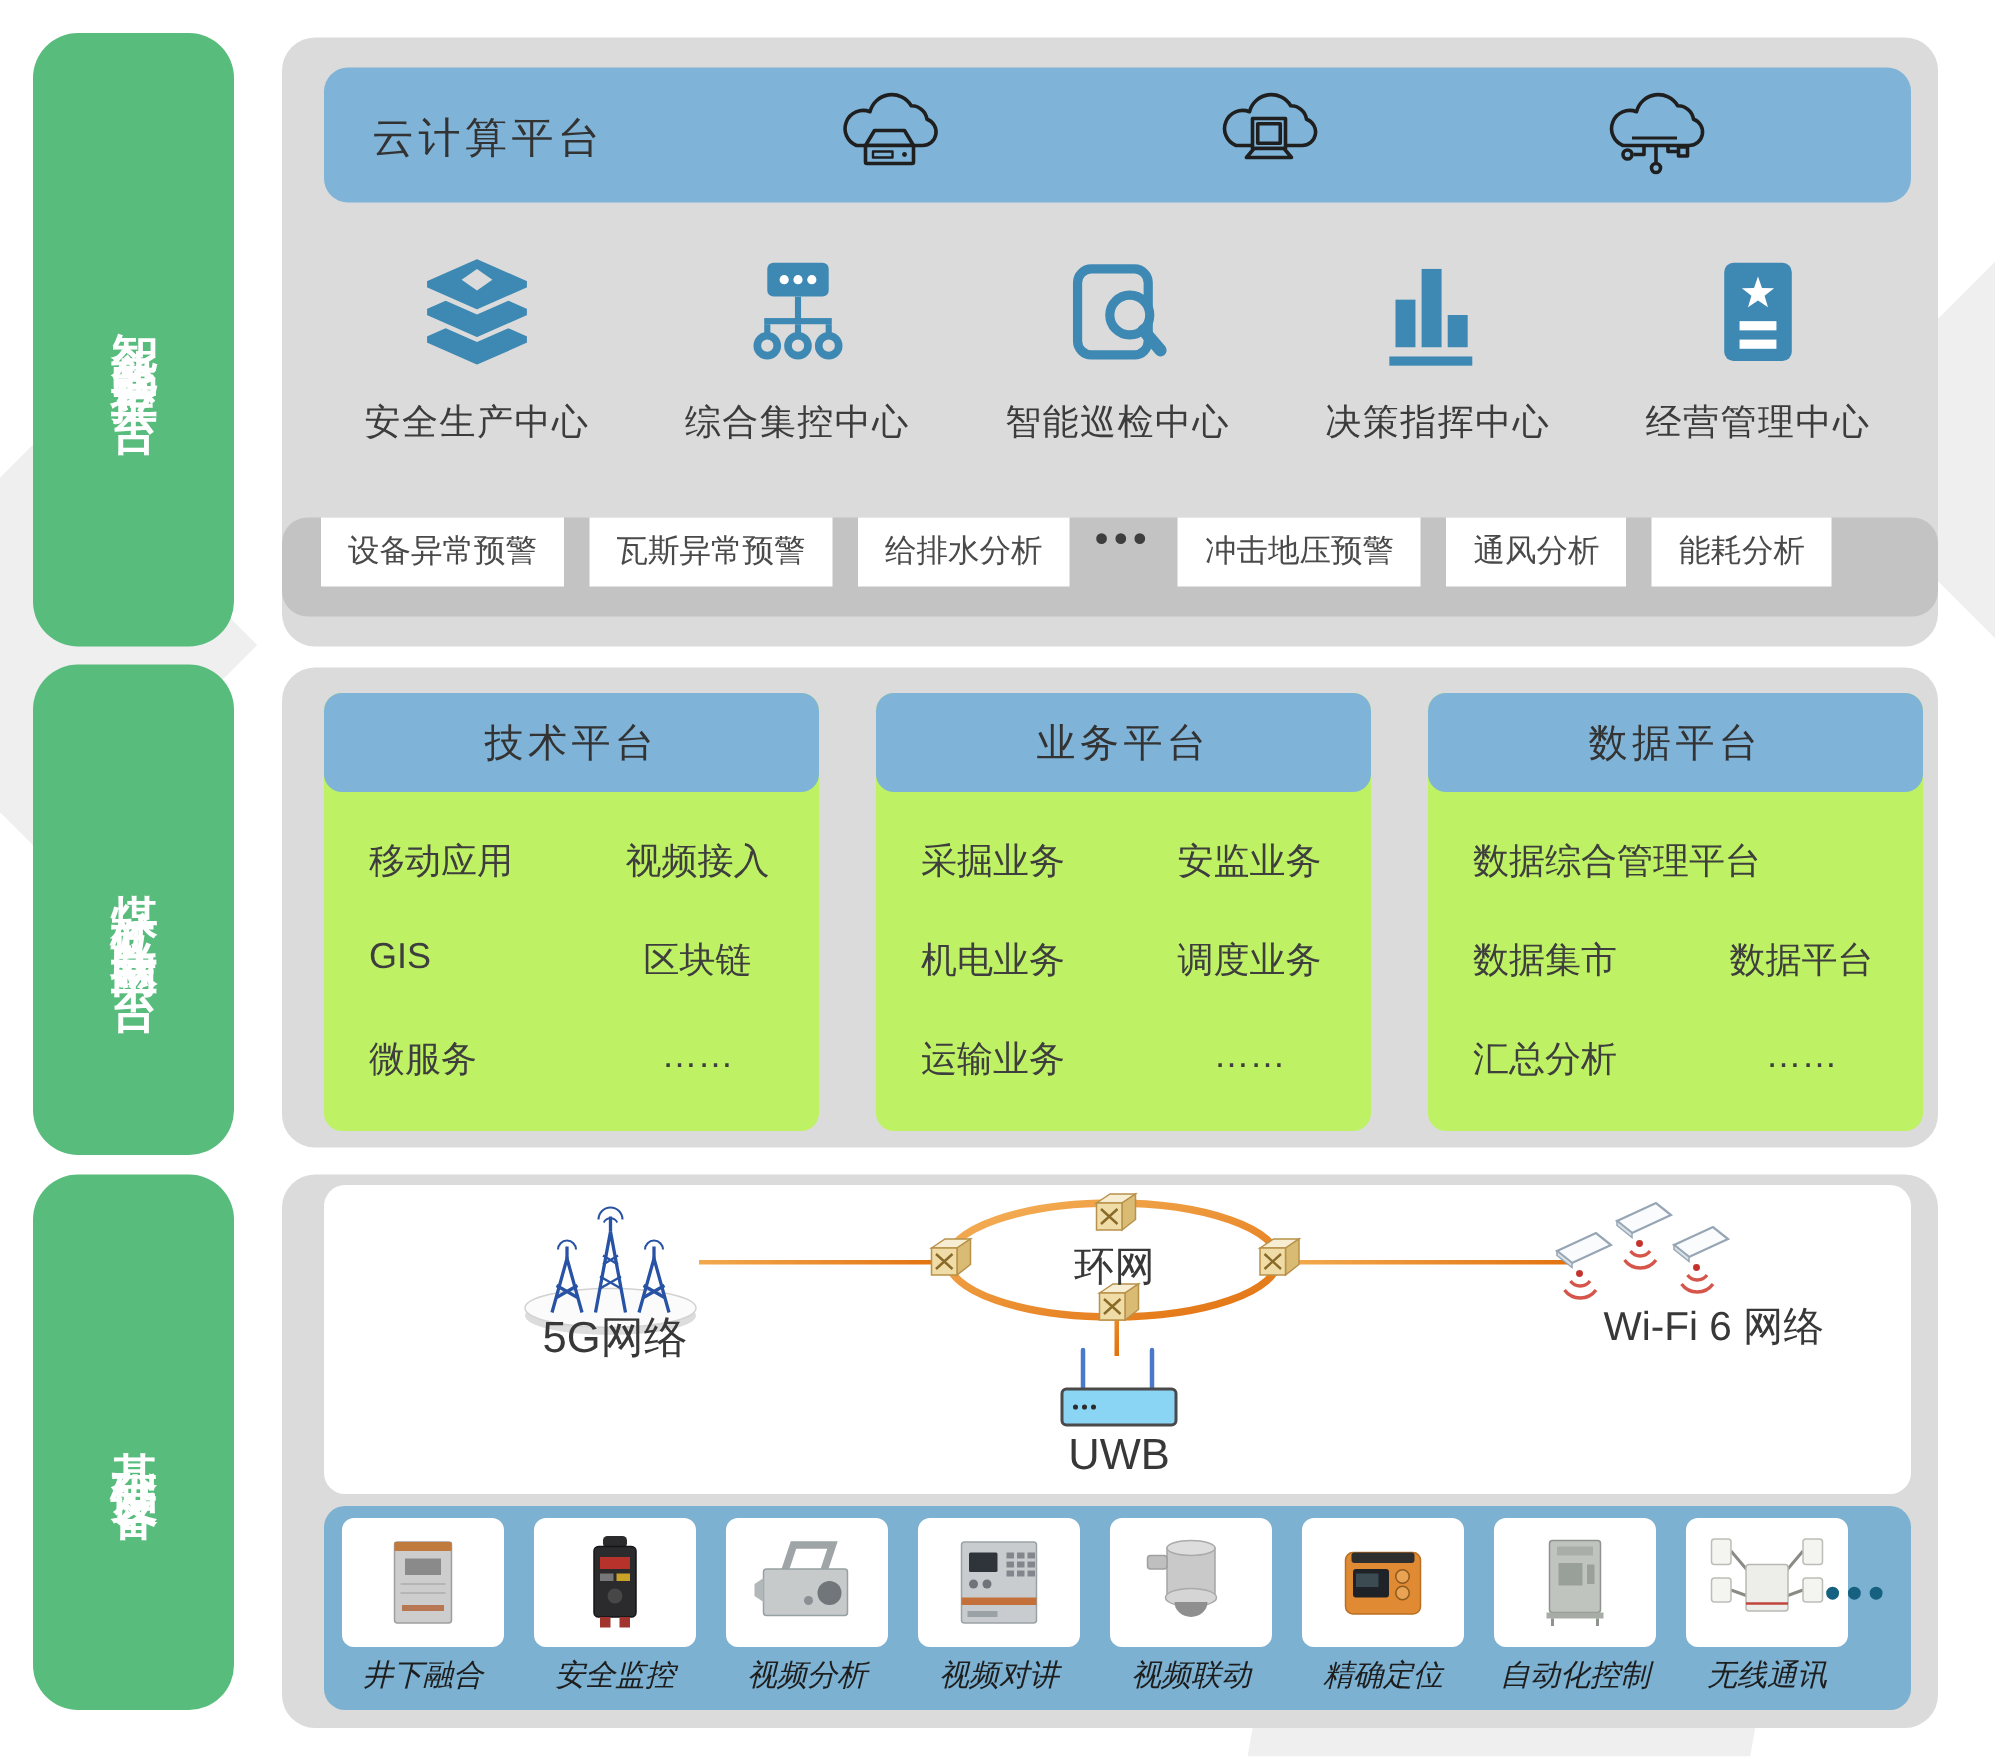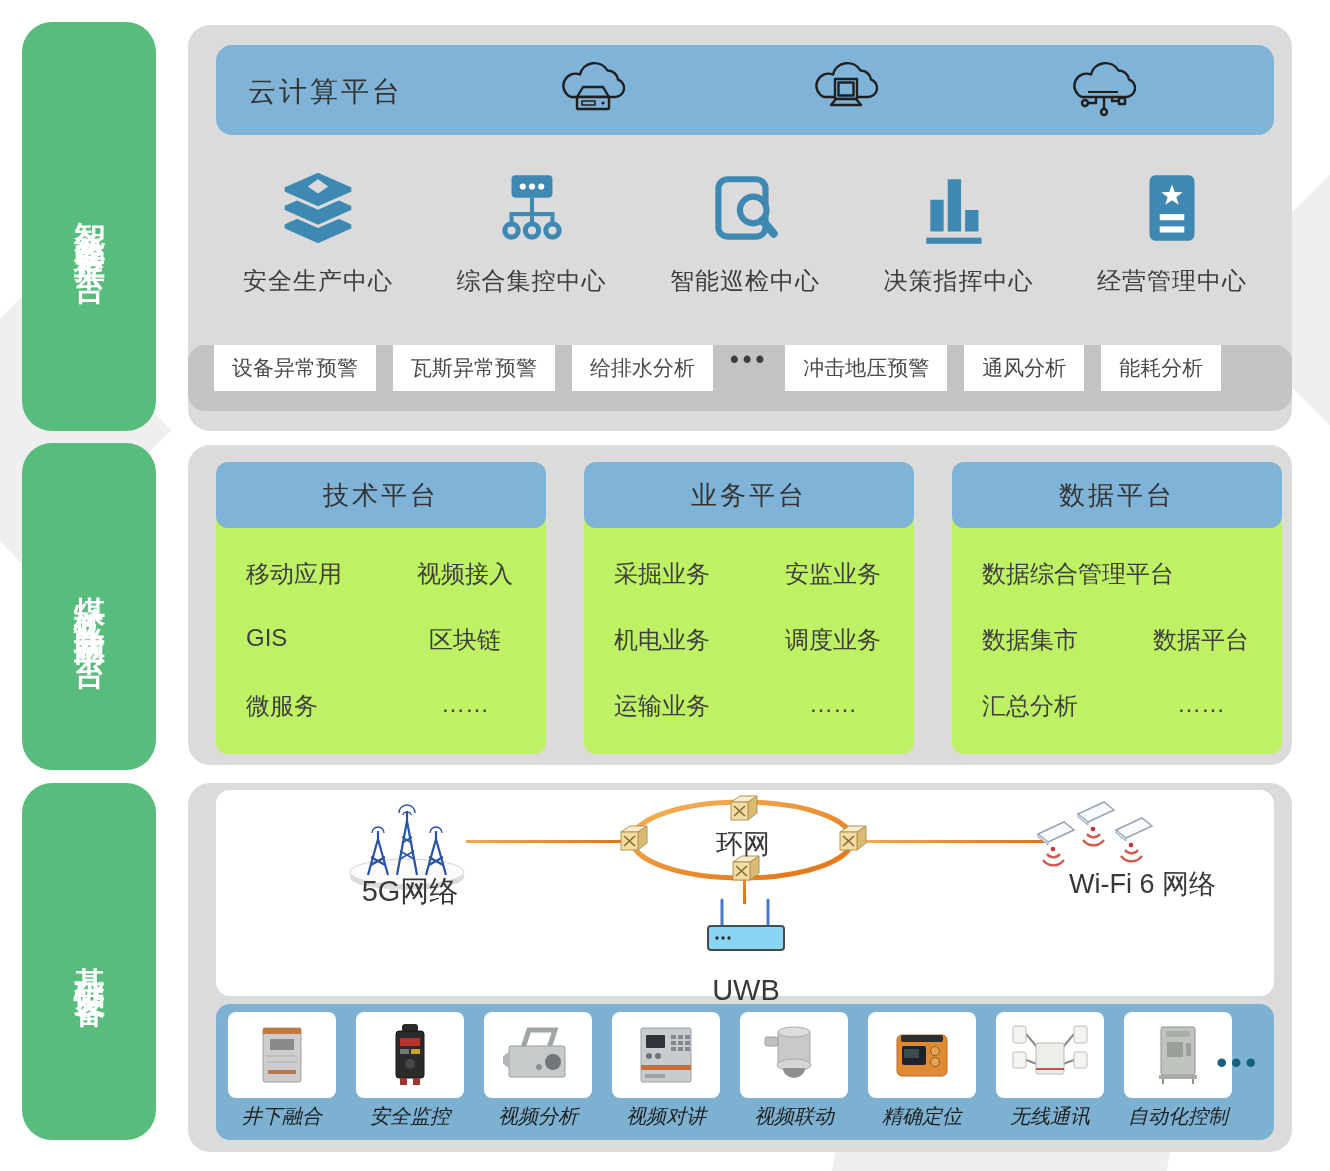--- a/index.html
+++ b/index.html
@@ -302,21 +302,21 @@
       </svg>
       <div class="net-label" style="left:484px;top:36px;width:86px;font-size:27px;">环网</div>
 
       <svg style="position:absolute;left:490px;top:108px;" width="80" height="56" viewBox="0 0 80 56">
         <path d="M16 2 V28 M62 2 V28" stroke="#4B79C9" stroke-width="3" stroke-linecap="round"></path>
         <rect x="2" y="28" width="76" height="24" rx="3" fill="#8AD4F4" stroke="#4A4A4A" stroke-width="2"></rect>
         <circle cx="11" cy="40" r="1.7" fill="#2C2C2C"></circle>
           <circle cx="17" cy="40" r="1.7" fill="#2C2C2C"></circle>
           <circle cx="23" cy="40" r="1.7" fill="#2C2C2C"></circle>
       </svg>
-      <div class="net-label" style="left:484px;top:164px;width:92px;font-size:29px;margin-top:20px;">UWB</div>
+      <div class="net-label" style="left:484px;top:164px;width:92px;font-size:29px;">UWB</div>
 
       <svg style="position:absolute;left:812px;top:2px;" width="130" height="80" viewBox="0 0 130 80">
         <g transform="translate(10,28)">
           <polygon points="0,14 26,2 36,10 10,22" fill="#FAFBFC" stroke="#97A6B4" stroke-width="1.5"></polygon>
           <polygon points="0,14 10,22 10,25 0,17" fill="#D9E1E8" stroke="#97A6B4" stroke-width="1"></polygon>
           <circle cx="15" cy="29" r="2.3" fill="#C4332D"></circle>
           <path d="M9 34 a8 8 0 0 0 13 0 M5 40 a13 13 0 0 0 21 0" fill="none" stroke="#D6554A" stroke-width="2.2"></path>
         </g>
         <g transform="translate(50,8)">
           <polygon points="0,14 26,2 36,10 10,22" fill="#FAFBFC" stroke="#97A6B4" stroke-width="1.5"></polygon>
@@ -417,42 +417,42 @@
               <circle cx="58" cy="29" r="4.5" fill="#E8A355" stroke="#8E5A1D"></circle>
               <circle cx="58" cy="40" r="4.5" fill="#E8A355" stroke="#8E5A1D"></circle>
             </svg>
           </div>
           <span class="dlbl">精确定位</span>
         </div>
 
         <div class="device">
           <div class="photo">
             <svg width="90" height="66" viewBox="0 0 90 66">
+              <rect x="28" y="5" width="34" height="48" rx="2" fill="#BFC4BF" stroke="#8E938E"></rect>
+              <rect x="33" y="9" width="24" height="6" fill="#A9AEA9"></rect>
+              <rect x="34" y="20" width="16" height="15" fill="#99A099"></rect>
+              <rect x="53" y="21" width="5" height="13" fill="#9AA09A"></rect>
+              <rect x="26" y="53" width="38" height="4" fill="#A7ACA7"></rect>
+              <path d="M30 57 v5 M60 57 v5" stroke="#8E938E" stroke-width="2"></path>
+            </svg>
+          </div>
+          <span class="dlbl">自动化控制</span>
+        </div>
+
+        <div class="device">
+          <div class="photo">
+            <svg width="90" height="66" viewBox="0 0 90 66">
               <path d="M21 12 L32 25 M69 12 L58 25 M21 38 L32 42 M69 38 L58 42" stroke="#8B8B86" stroke-width="2" fill="none"></path>
               <rect x="8" y="4" width="13" height="17" rx="2" fill="#F4F4F1" stroke="#BDBDB8"></rect>
               <rect x="69" y="4" width="13" height="17" rx="2" fill="#F4F4F1" stroke="#BDBDB8"></rect>
               <rect x="8" y="30" width="13" height="16" rx="2" fill="#F4F4F1" stroke="#BDBDB8"></rect>
               <rect x="69" y="30" width="13" height="16" rx="2" fill="#F4F4F1" stroke="#BDBDB8"></rect>
               <rect x="31" y="21" width="28" height="31" rx="2" fill="#EDEDEA" stroke="#B9B9B4"></rect>
               <path d="M31 47 h28" stroke="#C0453C" stroke-width="1.8"></path>
             </svg>
           </div>
           <span class="dlbl">无线通讯</span>
         </div>
-
-        <div class="device">
-          <div class="photo">
-            <svg width="90" height="66" viewBox="0 0 90 66">
-              <rect x="28" y="5" width="34" height="48" rx="2" fill="#BFC4BF" stroke="#8E938E"></rect>
-              <rect x="33" y="9" width="24" height="6" fill="#A9AEA9"></rect>
-              <rect x="34" y="20" width="16" height="15" fill="#99A099"></rect>
-              <rect x="53" y="21" width="5" height="13" fill="#9AA09A"></rect>
-              <rect x="26" y="53" width="38" height="4" fill="#A7ACA7"></rect>
-              <path d="M30 57 v5 M60 57 v5" stroke="#8E938E" stroke-width="2"></path>
-            </svg>
-          </div>
-          <span class="dlbl">自动化控制</span>
-        </div>
       </div>
       <span class="dev-dots">•••</span>
     </div>
   </section>
 </div>
 
 </body></html>

